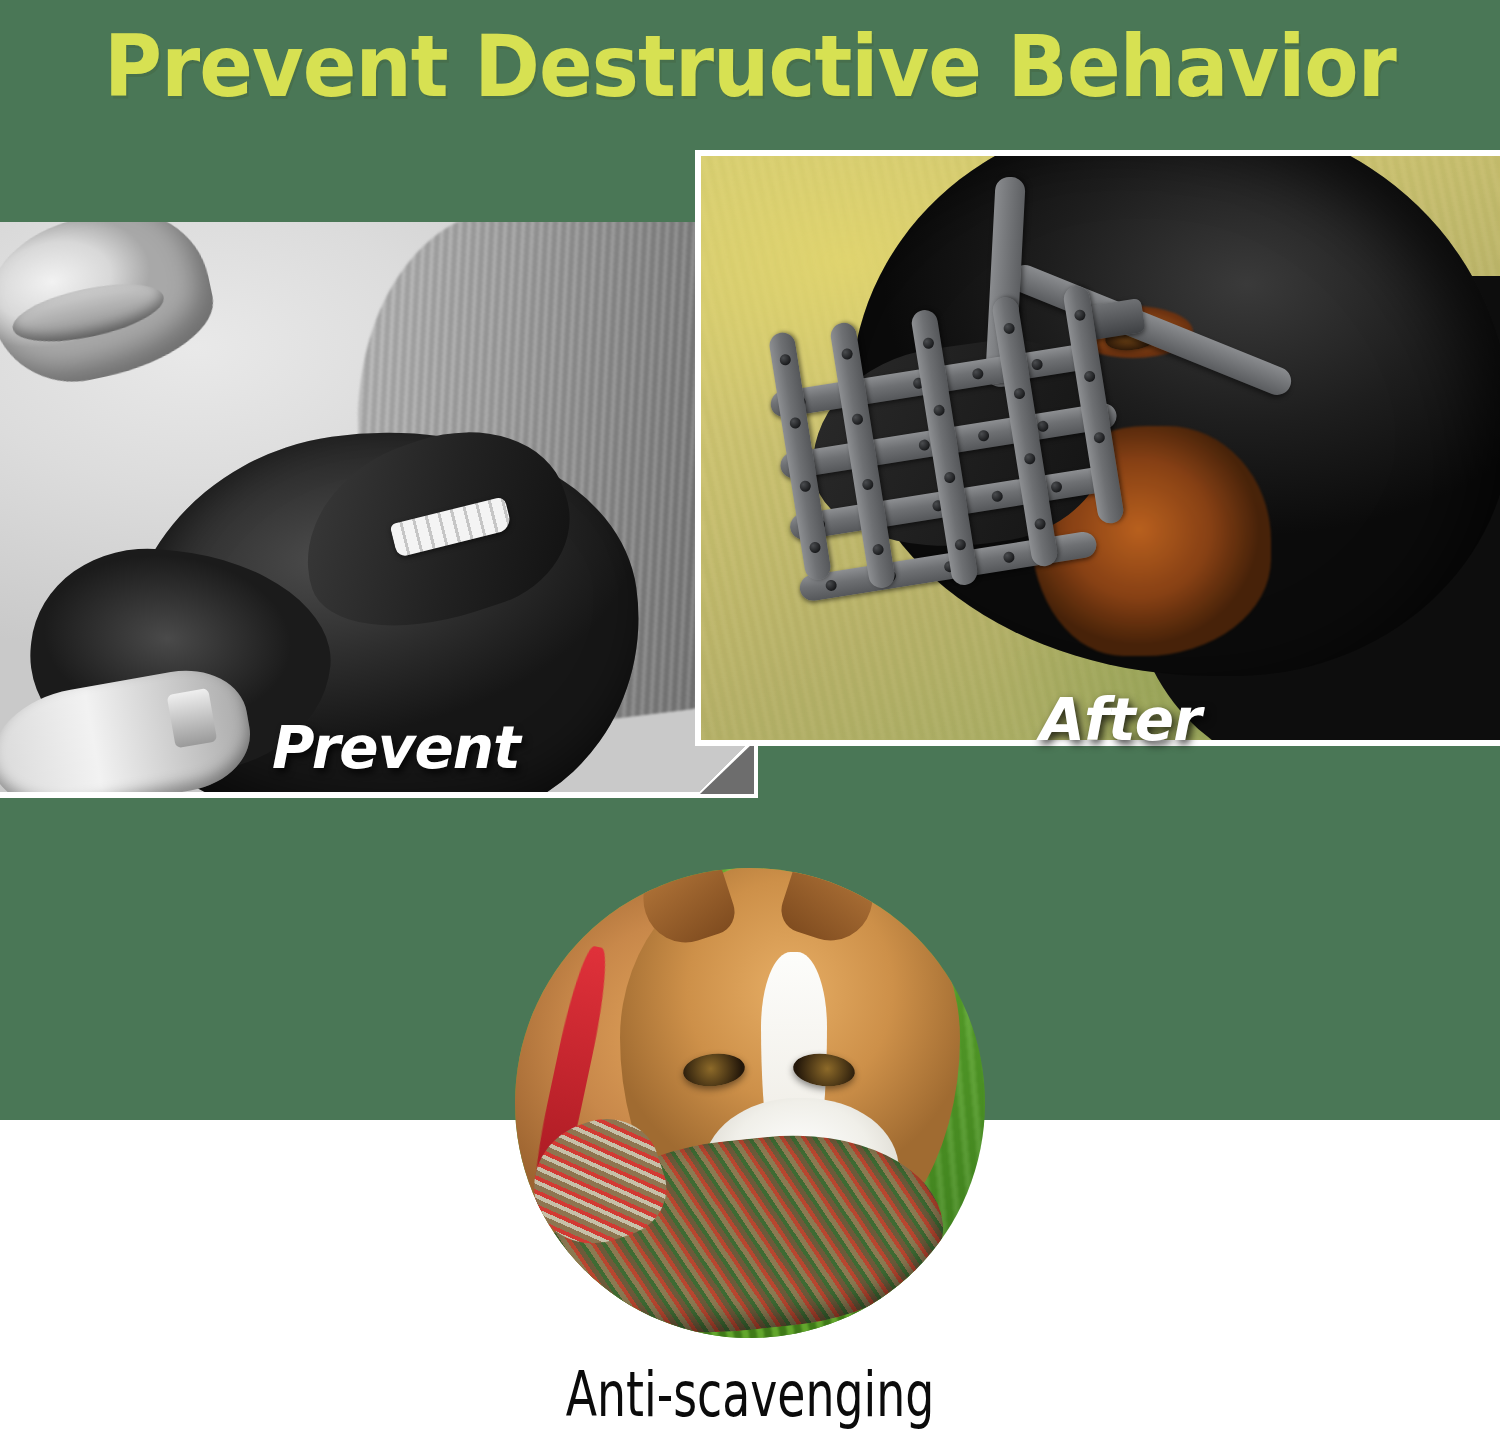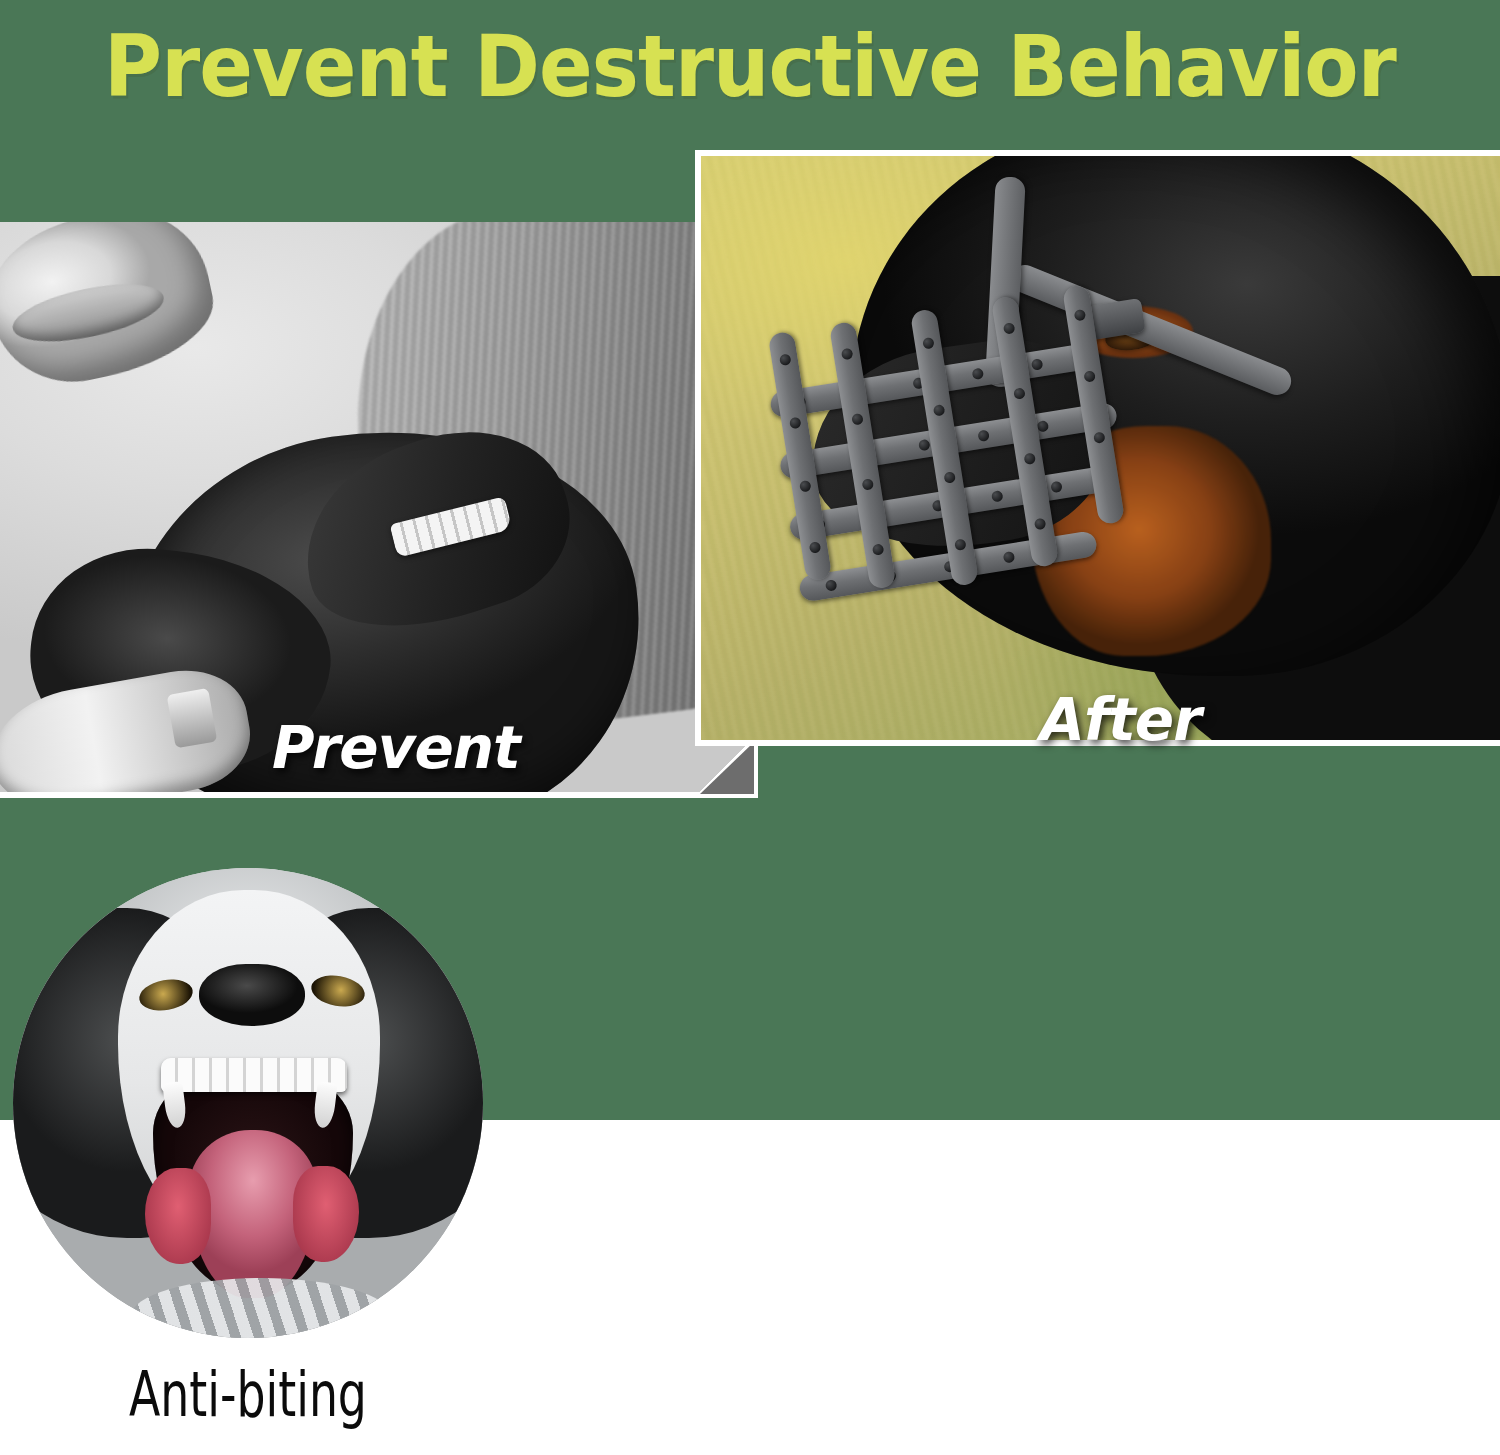--- a/index.html
+++ b/index.html
@@ -438,36 +438,36 @@
           <i style="top:86px"></i>
           <i style="top:148px"></i>
         </div>
     </div>
   </div>
 </div>
 <div id="after-label">After</div>
 
 <div id="features">
 
-  <div class="feature" id="feature-0">
-    <div class="circle" id="c1">
-      <div id="c1-bg"></div>
-      <div id="c1-headL"></div>
-      <div id="c1-headR"></div>
-      <div id="c1-face"></div>
-      <div id="c1-eyeL"></div>
-      <div id="c1-eyeR"></div>
-      <div id="c1-nose"></div>
-      <div id="c1-mouth"></div>
-      <div id="c1-tongue"></div>
-      <div id="c1-gumL"></div>
-      <div id="c1-gumR"></div>
-      <div id="c1-upperteeth"></div>
-      <div class="c1-fang" id="c1-fangL"></div>
-      <div class="c1-fang" id="c1-fangR"></div>
-      <div id="c1-chain"></div>
+
+  <div class="feature" id="feature-1">
+    <div class="circle" id="c2">
+      <div id="c2-grass"></div>
+      <div id="c2-body"></div>
+      <div id="c2-collar"></div>
+      <div id="c2-head"></div>
+      <div id="c2-earL"></div>
+      <div id="c2-earR"></div>
+      <div id="c2-blaze"></div>
+      <div id="c2-eyeL"></div>
+      <div id="c2-eyeR"></div>
+      <div id="c2-muzzlewhite"></div>
+      <div id="c2-nose"></div>
+      <div id="c2-grassfloor"></div>
+      <div id="c2-tongue"></div>
+      <div id="c2-rope"></div>
+      <div id="c2-ropefringe"></div>
     </div>
-    <div class="feature-label">Anti-biting</div>
+    <div class="feature-label">Anti-scavenging</div>
   </div>
 
 
-
 </div>
 
 </body></html>

